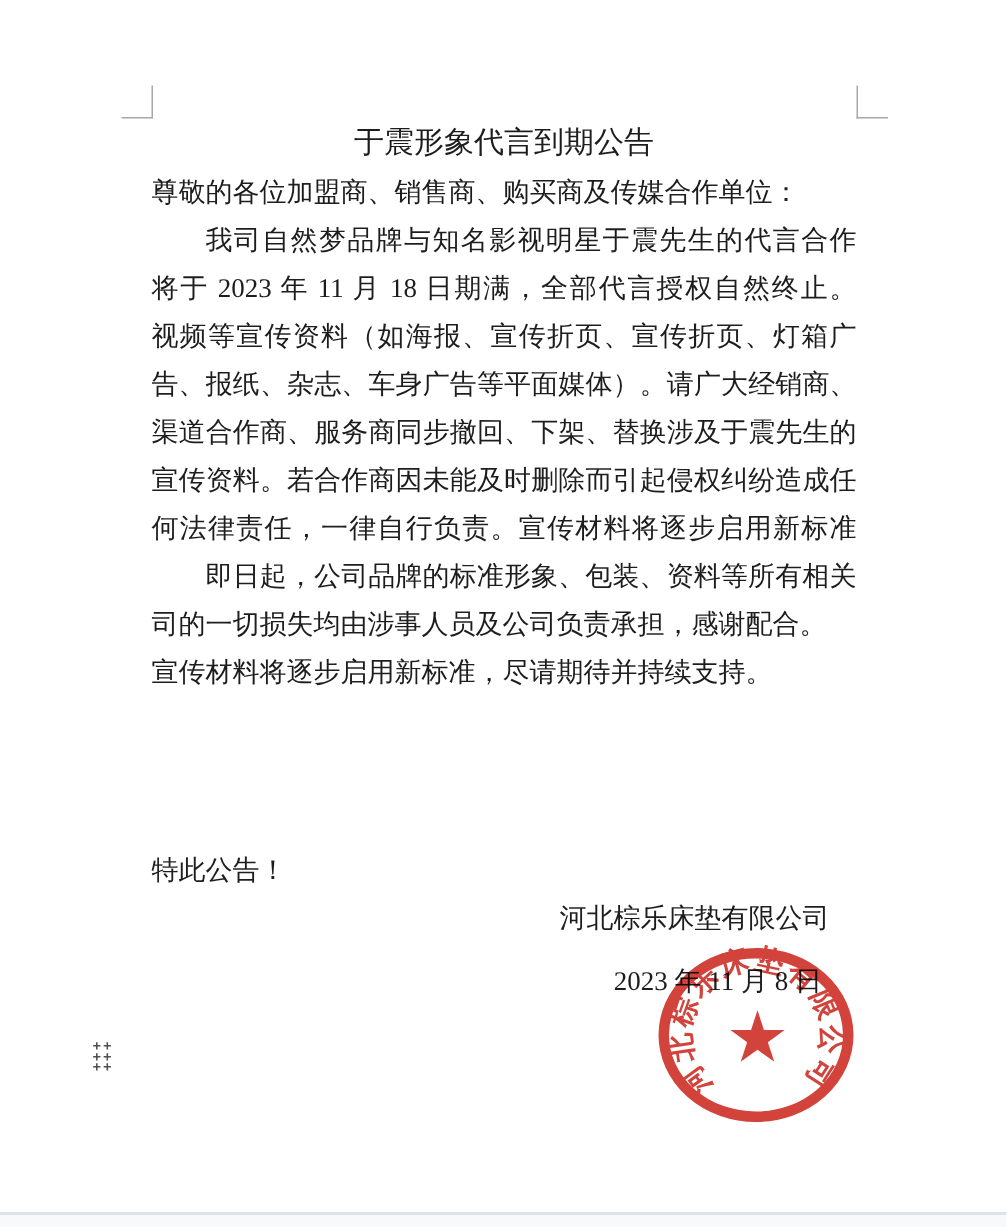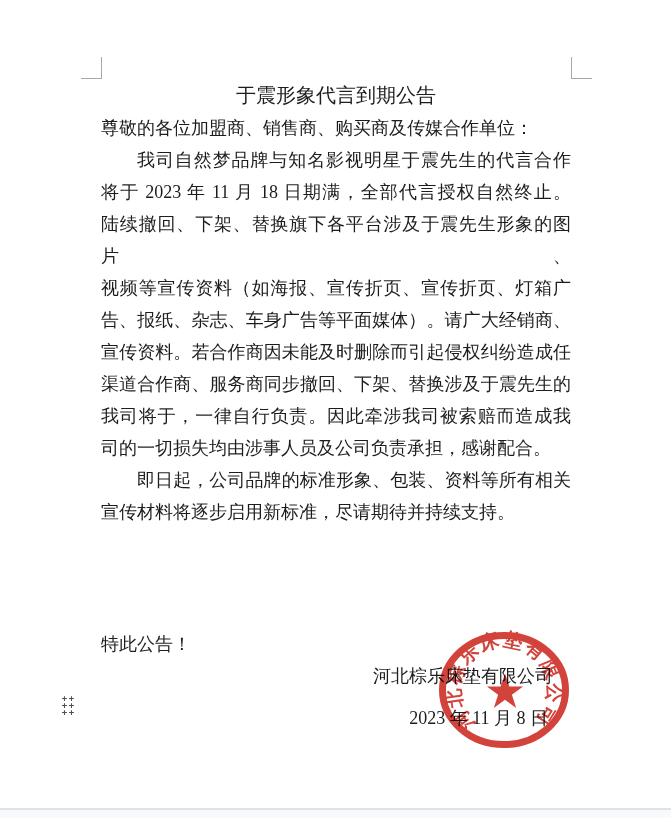--- a/index.html
+++ b/index.html
@@ -47,28 +47,27 @@
 
   <div class="mark tl"></div>
   <div class="mark tr"></div>
 
   <div class="content">
     <div class="title">于震形象代言到期公告</div>
     <div class="line">尊敬的各位加盟商、销售商、购买商及传媒合作单位：</div>
     <div id="bodyLines">
         <div class="line indent justify">我司自然梦品牌与知名影视明星于震先生的代言合作</div>
         <div class="line justify">将于 2023 年 11 月 18 日期满，全部代言授权自然终止。</div>
-        <div class="line justify">陆续撤回、下架、替换旗下各平台涉及于震先生形象的图片、</div>
         <div class="line justify">视频等宣传资料（如海报、宣传折页、宣传折页、灯箱广</div>
         <div class="line justify">告、报纸、杂志、车身广告等平面媒体）。请广大经销商、</div>
+        <div class="line justify">渠道合作商、服务商同步撤回、下架、替换涉及于震先生的</div>
         <div class="line justify">宣传资料。若合作商因未能及时删除而引起侵权纠纷造成任</div>
-        <div class="line justify">渠道合作商、服务商同步撤回、下架、替换涉及于震先生的</div>
-        <div class="line justify">我司将于，一律自行负责。因此牵涉我司被索赔而造成我</div>
+        <div class="line justify">何法律责任，一律自行负责。宣传材料将逐步启用新标准</div>
+        <div class="line indent justify">即日起，公司品牌的标准形象、包装、资料等所有相关</div>
         <div class="line">司的一切损失均由涉事人员及公司负责承担，感谢配合。</div>
-        <div class="line indent justify">即日起，公司品牌的标准形象、包装、资料等所有相关</div>
         <div class="line">宣传材料将逐步启用新标准，尽请期待并持续支持。</div>
       </div>
     <div class="spacer"></div>
     <div class="line">特此公告！</div>
     <div class="line sig-company">河北棕乐床垫有限公司</div>
     <div class="line sig-date">2023 年 11 月 8 日</div>
   </div>
 
   <svg class="seal" width="140" height="126" viewBox="-70 -63 140 126">
     <ellipse class="ring" cx="0" cy="0" rx="61.5" ry="54.5" stroke="#ce332b"></ellipse>

